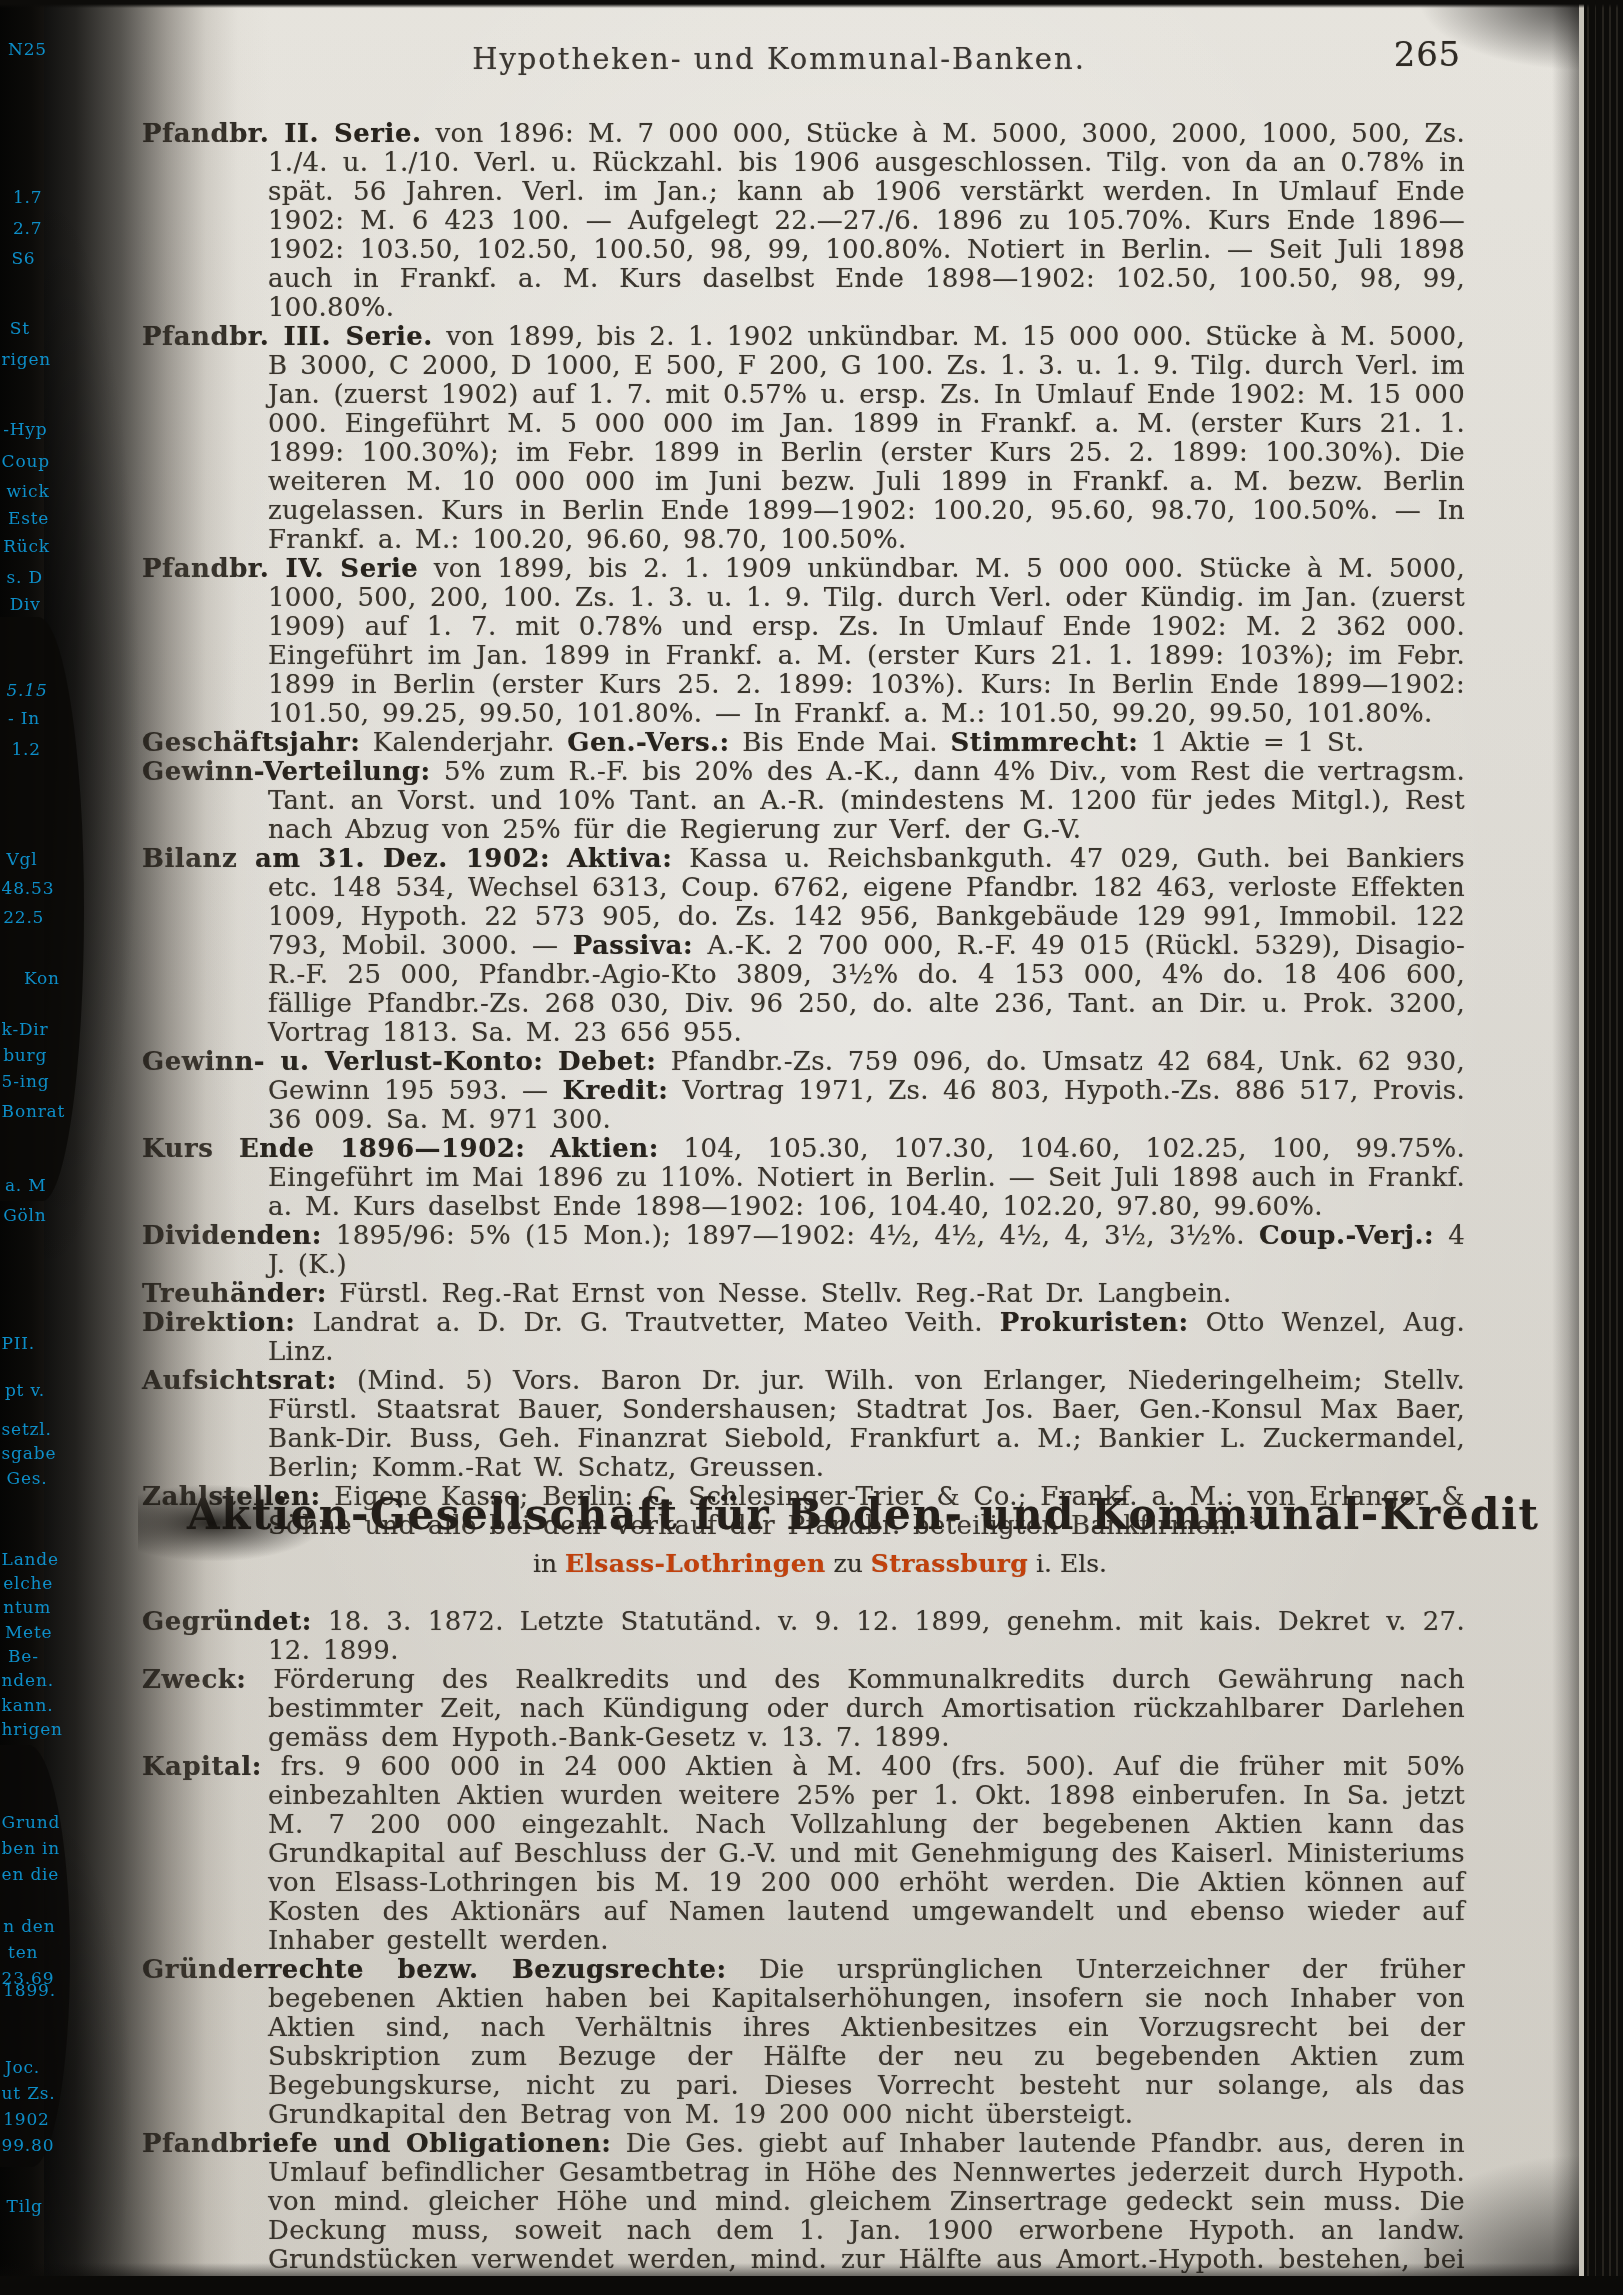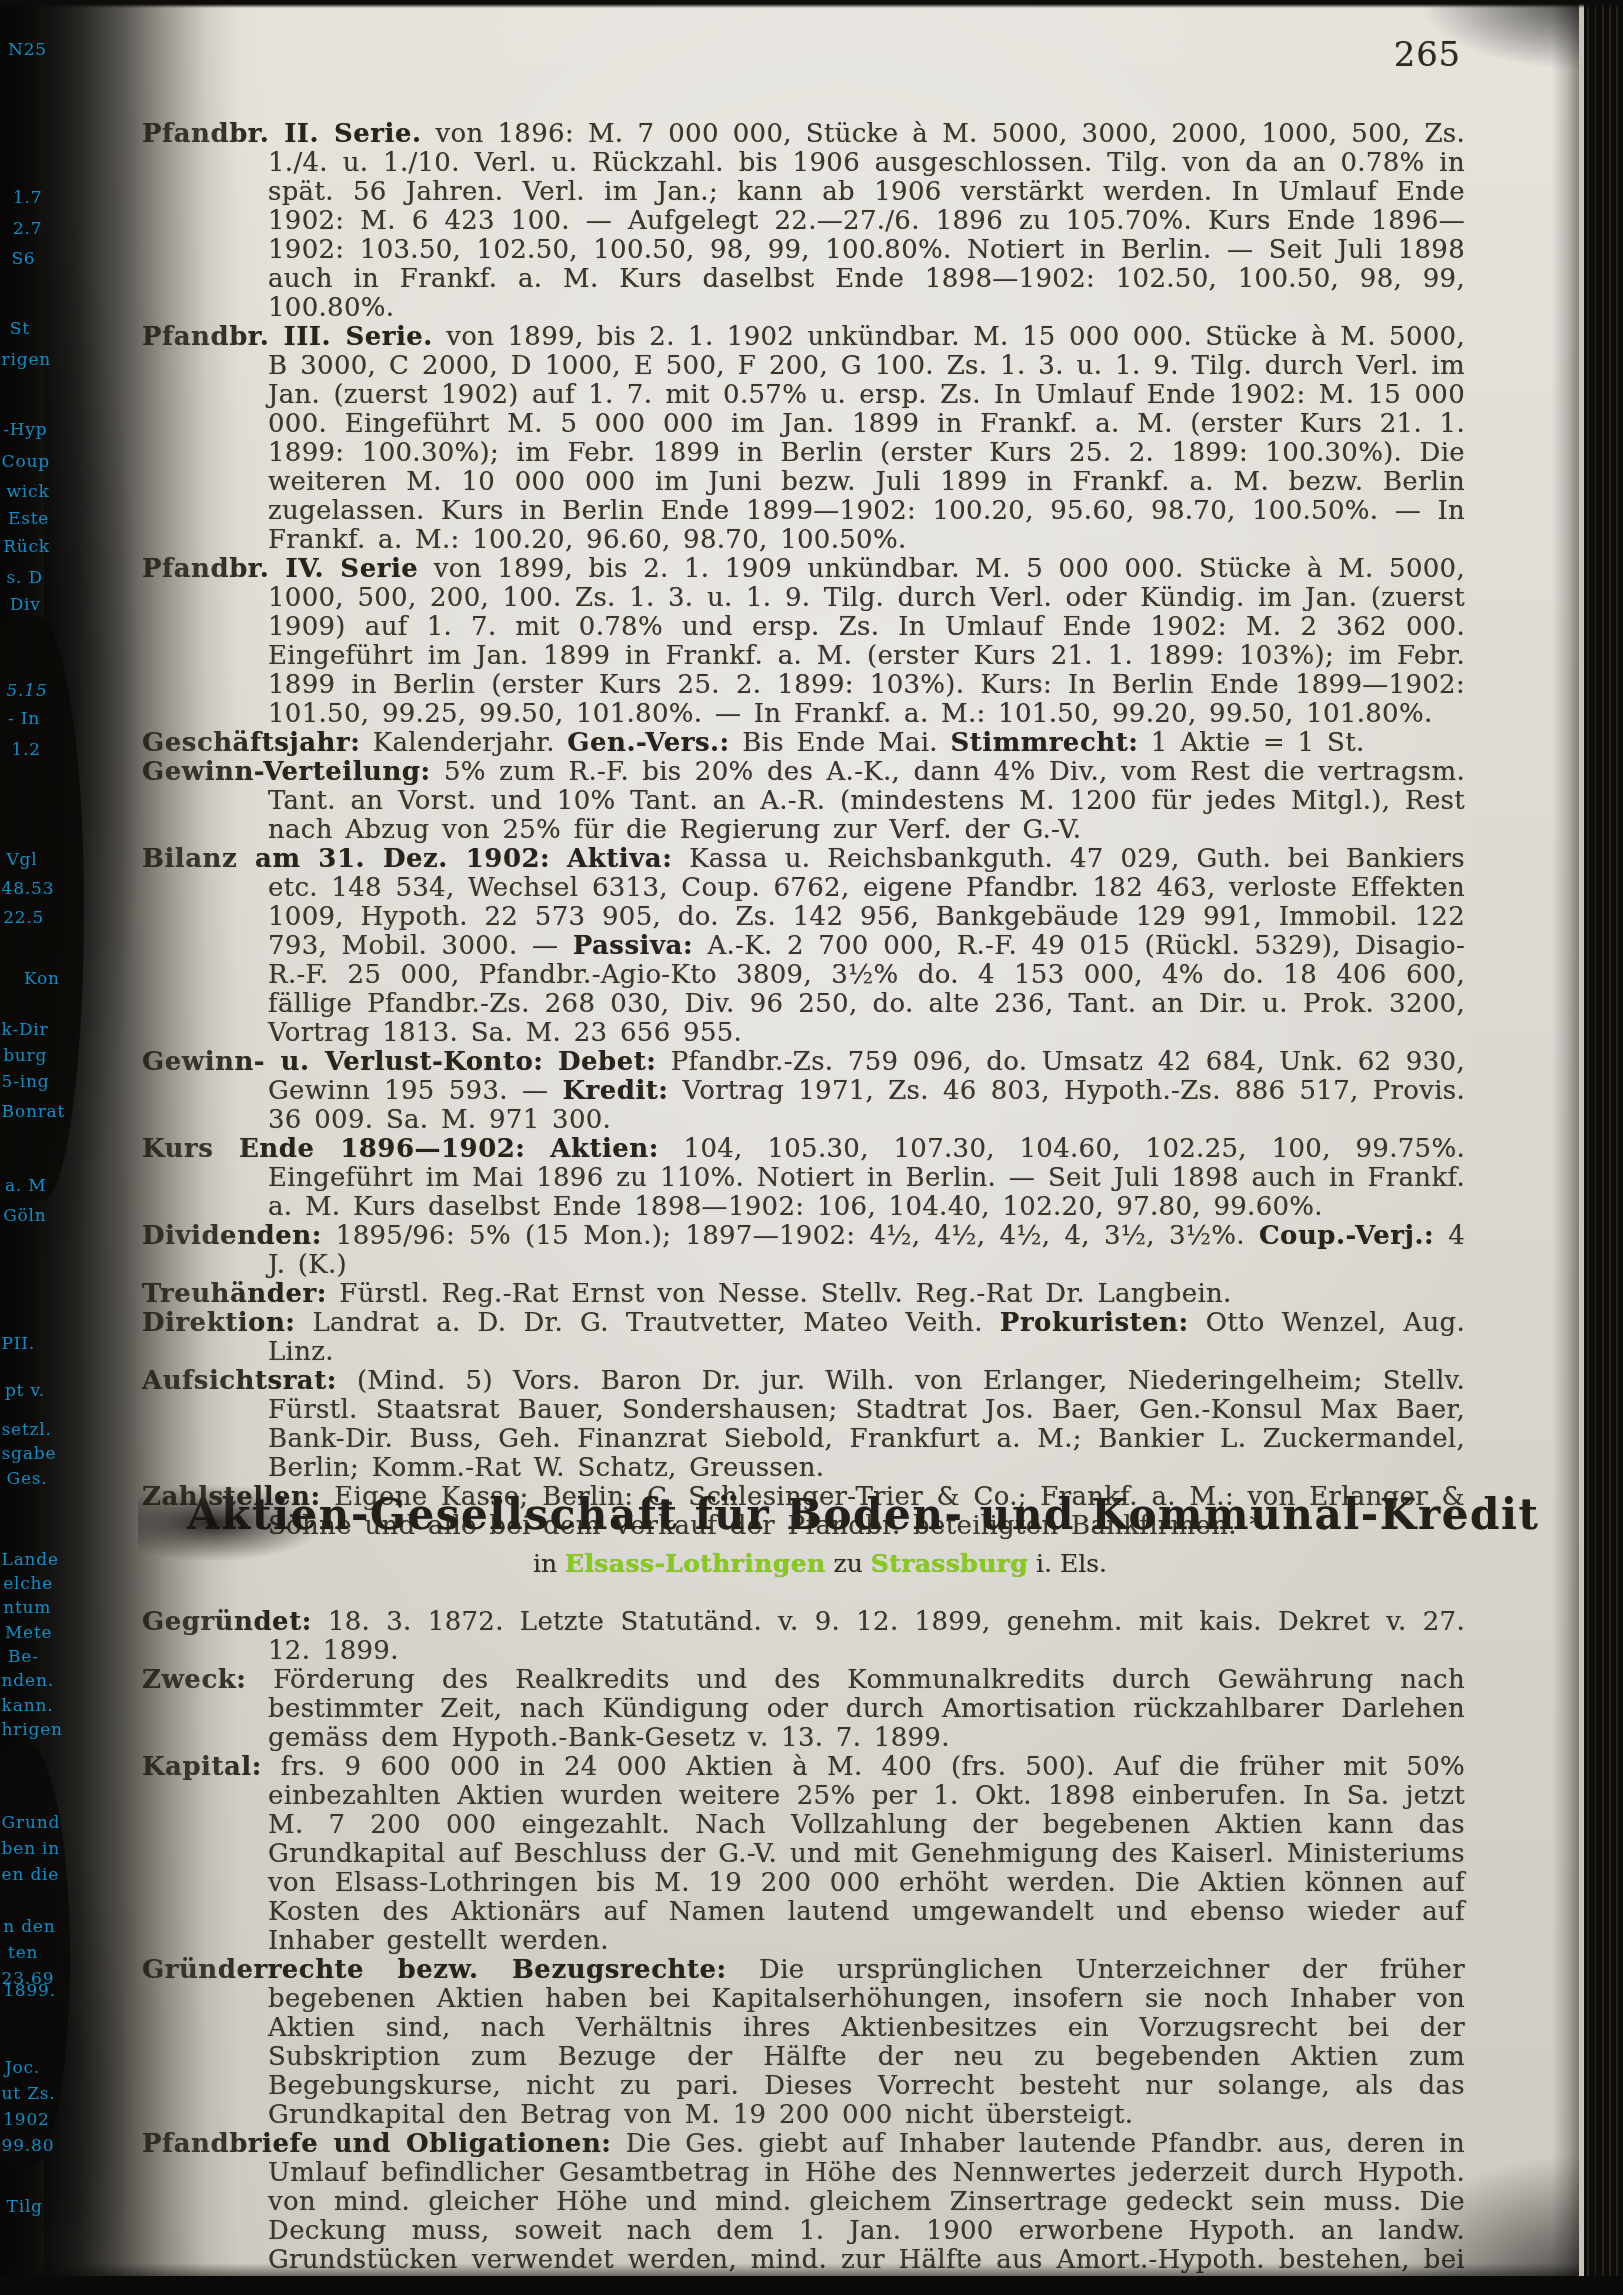--- a/index.html
+++ b/index.html
@@ -49,21 +49,21 @@
   }
   .para b { font-weight: bold; color: #27231d; letter-spacing: 0.5px; }
   .heading {
     font-weight: bold; font-size: 42px; letter-spacing: 1.6px;
     text-align: center; margin: 0 170px 9.7px 187px; color: #241f1a;
     white-space: nowrap;
   }
   .subheading {
     font-size: 25px; text-align: center; margin: 0 170px 29px 187px; color: #332f28;
   }
-  .subheading b { color: #84cc16; letter-spacing: 0.4px; }
+  .subheading b { color: #c2410c; letter-spacing: 0.4px; }
 
   
   .gutter-shadow {
     position: absolute; left: 41px; top: 0; width: 229px; height: 100%;
     z-index: 4; pointer-events: none;
     background:
       radial-gradient(ellipse 138px 771px at 0% 32%, rgba(0,0,0,0.5), rgba(0,0,0,0) 72%),
       radial-gradient(ellipse 122px 406px at 0% 92%, rgba(0,0,0,0.45), rgba(0,0,0,0) 75%),
       linear-gradient(90deg,
         rgba(8,8,7,0.97) 0%, rgba(14,13,11,0.9) 15%,
@@ -130,20 +130,21 @@
     z-index: 6;
   }
 </style>
 </head>
 <body>
 
 <div id="page">
   <div class="paper"></div>
 
   <div class="text-layer">
+    <div class="header-title">Hypotheken- und Kommunal-Banken.</div>
     <div class="page-number">265</div>
 
     <div class="section1">
         <div class="para"><b>Pfandbr. II. Serie.</b><span> von 1896: M. 7 000 000, Stücke à M. 5000, 3000, 2000, 1000, 500, Zs. 1./4. u. 1./10. Verl. u. Rückzahl. bis 1906 ausgeschlossen. Tilg. von da an 0.78% in spät. 56 Jahren. Verl. im Jan.; kann ab 1906 verstärkt werden. In Umlauf Ende 1902: M. 6 423 100. — Aufgelegt 22.—27./6. 1896 zu 105.70%. Kurs Ende 1896—1902: 103.50, 102.50, 100.50, 98, 99, 100.80%. Notiert in Berlin. — Seit Juli 1898 auch in Frankf. a. M. Kurs daselbst Ende 1898—1902: 102.50, 100.50, 98, 99, 100.80%.</span></div>
         <div class="para"><b>Pfandbr. III. Serie.</b><span> von 1899, bis 2. 1. 1902 unkündbar. M. 15 000 000. Stücke à M. 5000, B 3000, C 2000, D 1000, E 500, F 200, G 100. Zs. 1. 3. u. 1. 9. Tilg. durch Verl. im Jan. (zuerst 1902) auf 1. 7. mit 0.57% u. ersp. Zs. In Umlauf Ende 1902: M. 15 000 000. Eingeführt M. 5 000 000 im Jan. 1899 in Frankf. a. M. (erster Kurs 21. 1. 1899: 100.30%); im Febr. 1899 in Berlin (erster Kurs 25. 2. 1899: 100.30%). Die weiteren M. 10 000 000 im Juni bezw. Juli 1899 in Frankf. a. M. bezw. Berlin zugelassen. Kurs in Berlin Ende 1899—1902: 100.20, 95.60, 98.70, 100.50%. — In Frankf. a. M.: 100.20, 96.60, 98.70, 100.50%.</span></div>
         <div class="para"><b>Pfandbr. IV. Serie</b><span> von 1899, bis 2. 1. 1909 unkündbar. M. 5 000 000. Stücke à M. 5000, 1000, 500, 200, 100. Zs. 1. 3. u. 1. 9. Tilg. durch Verl. oder Kündig. im Jan. (zuerst 1909) auf 1. 7. mit 0.78% und ersp. Zs. In Umlauf Ende 1902: M. 2 362 000. Eingeführt im Jan. 1899 in Frankf. a. M. (erster Kurs 21. 1. 1899: 103%); im Febr. 1899 in Berlin (erster Kurs 25. 2. 1899: 103%). Kurs: In Berlin Ende 1899—1902: 101.50, 99.25, 99.50, 101.80%. — In Frankf. a. M.: 101.50, 99.20, 99.50, 101.80%.</span></div>
         <div class="para"><b>Geschäftsjahr:</b><span> Kalenderjahr. </span><b>Gen.-Vers.:</b><span> Bis Ende Mai. </span><b>Stimmrecht:</b><span> 1 Aktie = 1 St.</span></div>
         <div class="para"><b>Gewinn-Verteilung:</b><span> 5% zum R.-F. bis 20% des A.-K., dann 4% Div., vom Rest die vertragsm. Tant. an Vorst. und 10% Tant. an A.-R. (mindestens M. 1200 für jedes Mitgl.), Rest nach Abzug von 25% für die Regierung zur Verf. der G.-V.</span></div>
         <div class="para"><b>Bilanz am 31. Dez. 1902:</b><span> </span><b>Aktiva:</b><span> Kassa u. Reichsbankguth. 47 029, Guth. bei Bankiers etc. 148 534, Wechsel 6313, Coup. 6762, eigene Pfandbr. 182 463, verloste Effekten 1009, Hypoth. 22 573 905, do. Zs. 142 956, Bankgebäude 129 991, Immobil. 122 793, Mobil. 3000. — </span><b>Passiva:</b><span> A.-K. 2 700 000, R.-F. 49 015 (Rückl. 5329), Disagio-R.-F. 25 000, Pfandbr.-Agio-Kto 3809, 3½% do. 4 153 000, 4% do. 18 406 600, fällige Pfandbr.-Zs. 268 030, Div. 96 250, do. alte 236, Tant. an Dir. u. Prok. 3200, Vortrag 1813. Sa. M. 23 656 955.</span></div>
         <div class="para"><b>Gewinn- u. Verlust-Konto:</b><span> </span><b>Debet:</b><span> Pfandbr.-Zs. 759 096, do. Umsatz 42 684, Unk. 62 930, Gewinn 195 593. — </span><b>Kredit:</b><span> Vortrag 1971, Zs. 46 803, Hypoth.-Zs. 886 517, Provis. 36 009. Sa. M. 971 300.</span></div>

